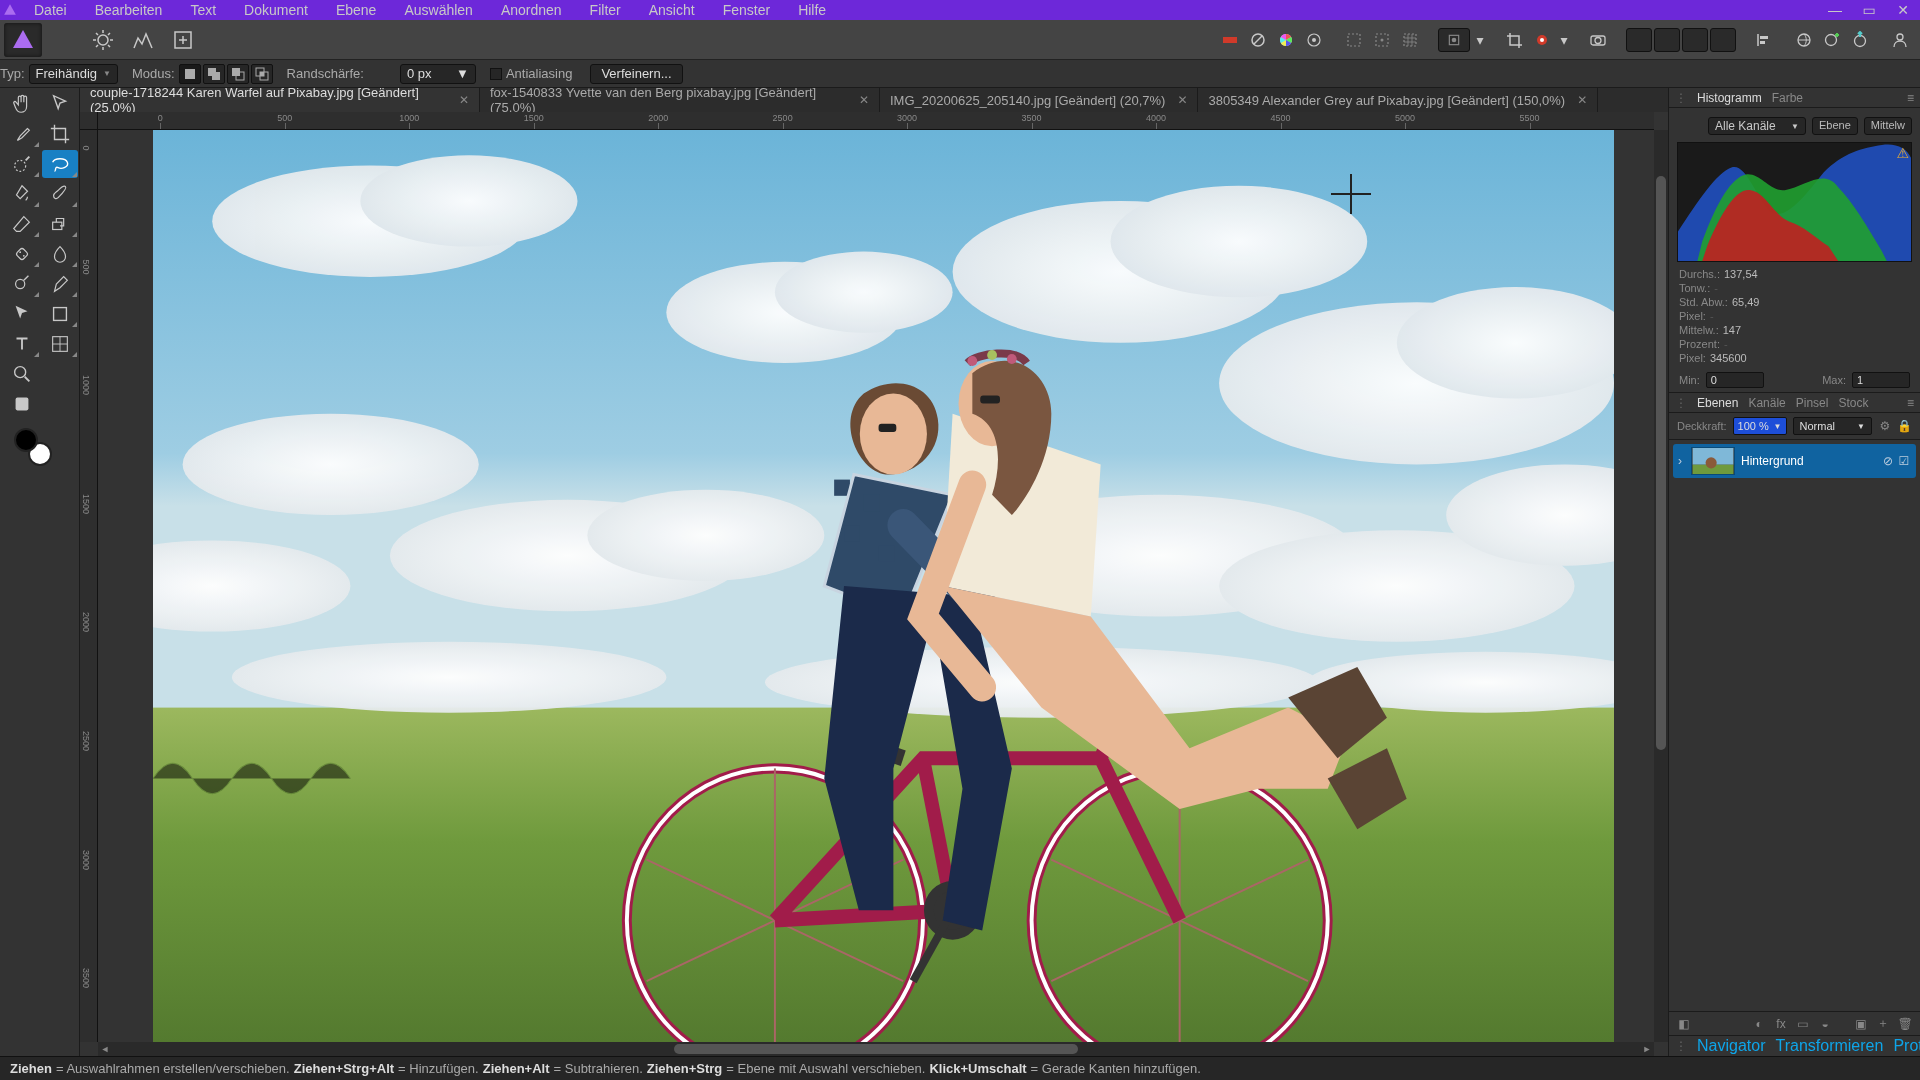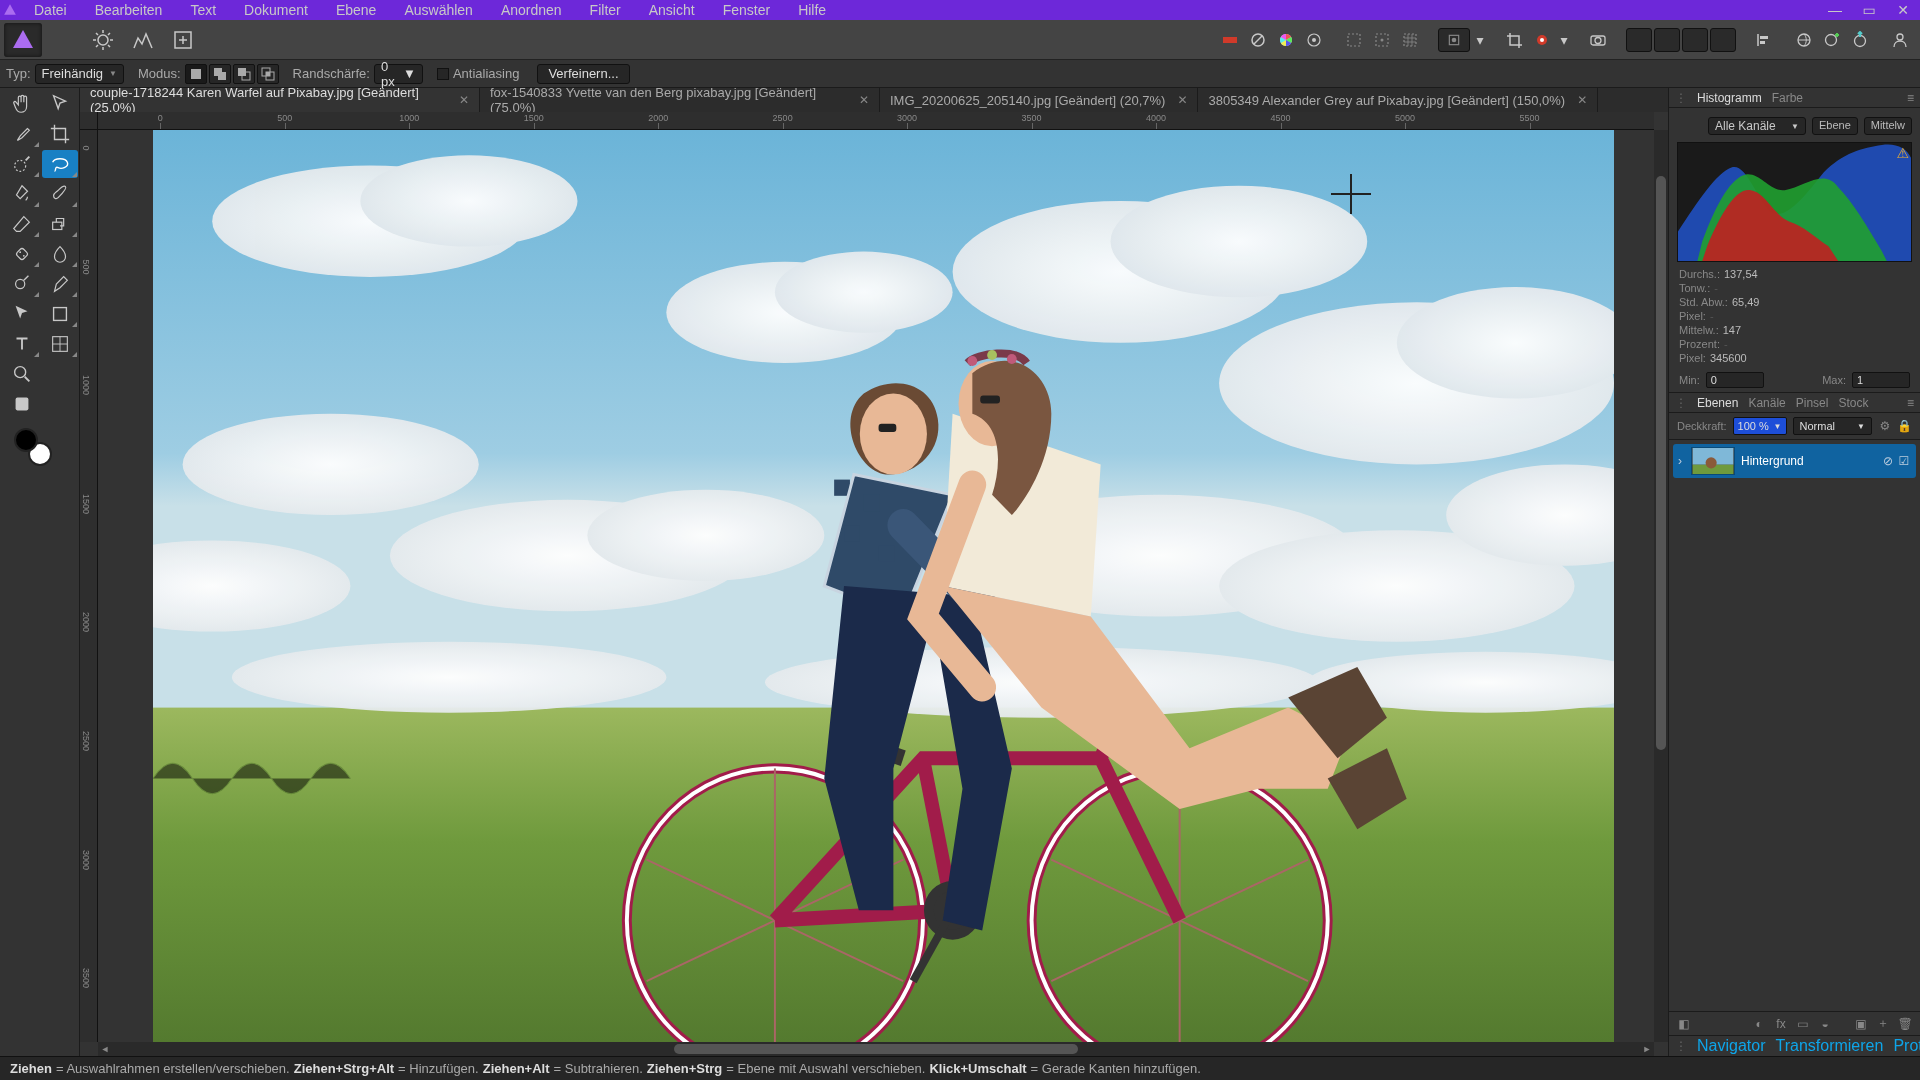--- a/index.html
+++ b/index.html
@@ -20,29 +20,29 @@
 .personabar .pb-btn { width: 38px; height: 34px; display: flex; align-items: center; justify-content: center; border-radius: 3px; cursor: pointer; }
 .personabar .pb-btn.active { background: #2a2a2a; box-shadow: inset 0 0 4px rgba(0,0,0,0.6); }
 .personabar .pb-btn svg { width: 24px; height: 24px; fill: #c8c8c8; }
 .personabar .spacer { flex: 1; }
 .personabar .pb-group { display: flex; align-items: center; gap: 4px; margin: 0 8px; }
 .personabar .pb-sm { width: 24px; height: 24px; display: flex; align-items: center; justify-content: center; border-radius: 2px; cursor: pointer; }
 .personabar .pb-sm svg { width: 18px; height: 18px; fill: #c8c8c8; }
 .personabar .pb-dark { width: 32px; height: 24px; background: #2a2a2a; border: 1px solid #111; border-radius: 3px; }
 
 
-.contextbar { height: 28px; background: #333; display: flex; align-items: center; padding: 0 6px; font-size: 13px; border-bottom: 1px solid #1b1b1b; }
+.contextbar { height: 28px; background: #333; display: flex; align-items: center; padding: 0 0; font-size: 13px; border-bottom: 1px solid #1b1b1b; }
 .contextbar .cb-label { color: #aaa; margin-right: 4px; }
 .contextbar .cb-select { background: #262626; border: 1px solid #111; border-radius: 3px; padding: 1px 6px; color: #ddd; margin-right: 14px; min-width: 70px; height: 20px; display: flex; align-items: center; font-size: 13px; }
 .contextbar .cb-select .arrow { margin-left: 6px; font-size: 8px; color: #888; }
 .contextbar .cb-mode { display: flex; gap: 2px; margin-right: 14px; }
 .contextbar .cb-mode .m { width: 22px; height: 20px; background: #262626; border: 1px solid #111; border-radius: 2px; display: flex; align-items: center; justify-content: center; cursor: pointer; }
 .contextbar .cb-mode .m.active { background: #1a1a1a; }
 .contextbar .cb-mode .m svg { width: 14px; height: 14px; fill: #aaa; }
-.contextbar .cb-val { background: #262626; border: 1px solid #111; border-radius: 3px; padding: 1px 6px; color: #ddd; margin-right: 14px; width: 49px; height: 20px; display: flex; align-items: center; font-size: 13px; }
+.contextbar .cb-val { background: #262626; border: 1px solid #111; border-radius: 3px; padding: 1px 6px; color: #ddd; margin-right: 14px; width: 76px; height: 20px; display: flex; align-items: center; font-size: 13px; margin-left: 32px; }
 .contextbar .cb-check { width: 12px; height: 12px; background: #262626; border: 1px solid #111; margin-right: 4px; display: inline-block; vertical-align: middle; }
 .contextbar .cb-btn { background: #262626; border: 1px solid #111; border-radius: 3px; padding: 1px 10px; color: #ddd; height: 20px; display: flex; align-items: center; font-size: 13px; cursor: pointer; }
 
 
 .mainrow { flex: 1; display: flex; min-height: 0; }
 
 
 .leftcol { width: 80px; background: #333; display: flex; flex-direction: column; border-right: 1px solid #1b1b1b; }
 .toolgrid { display: grid; grid-template-columns: 36px 36px; gap: 2px; padding: 2px 2px 0 4px; }
 .toolgrid .tool { width: 36px; height: 28px; display: flex; align-items: center; justify-content: center; border-radius: 3px; cursor: pointer; position: relative; }

